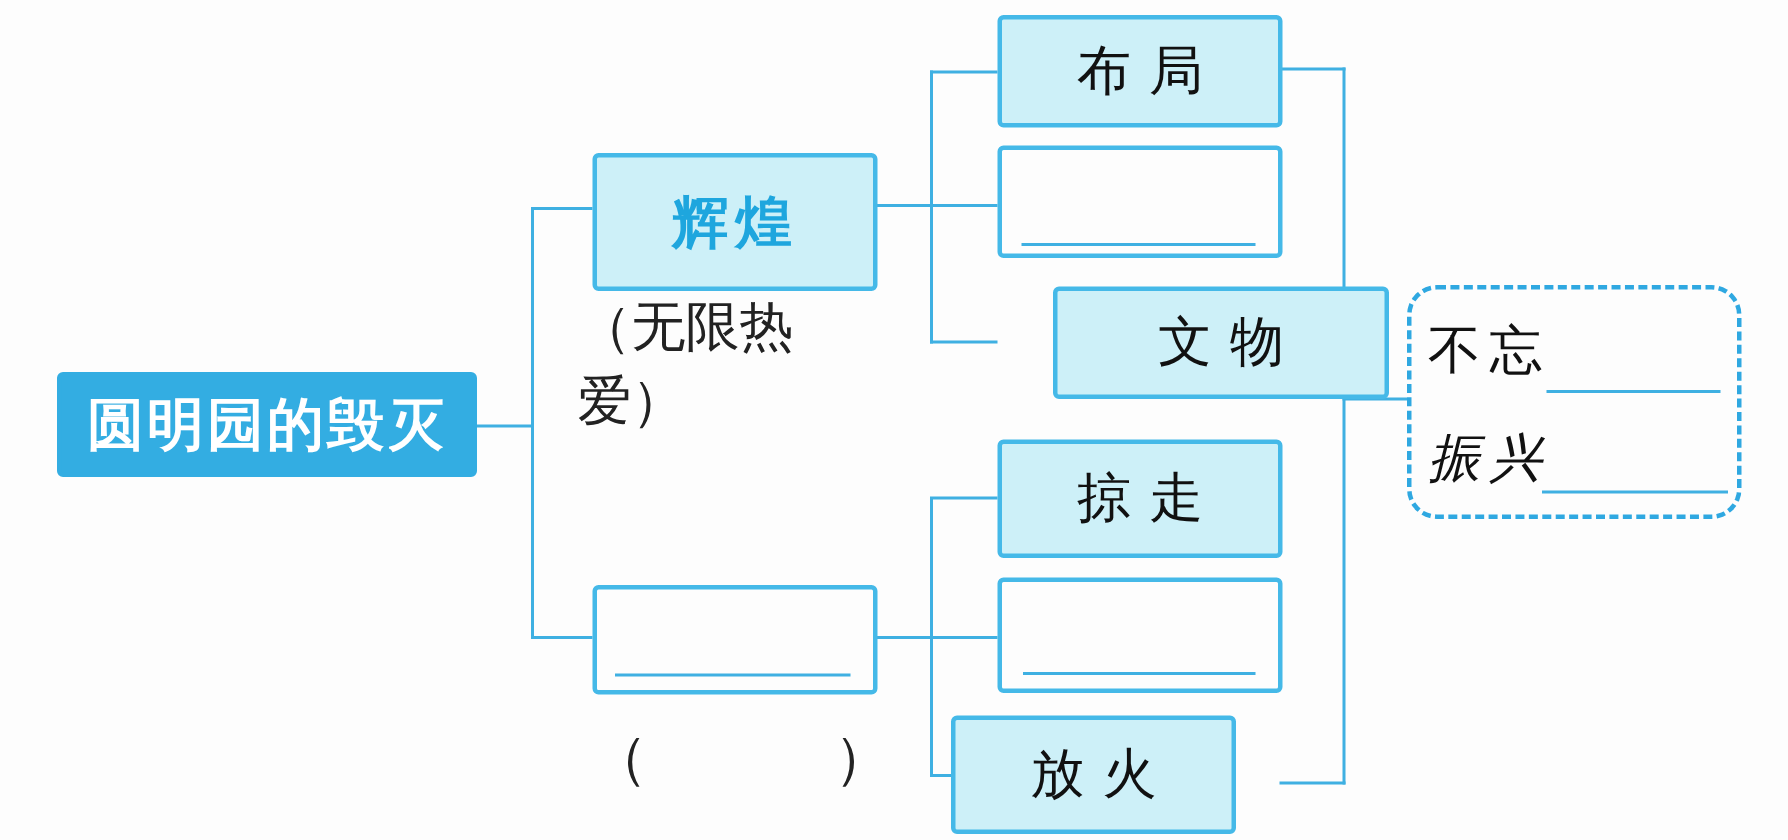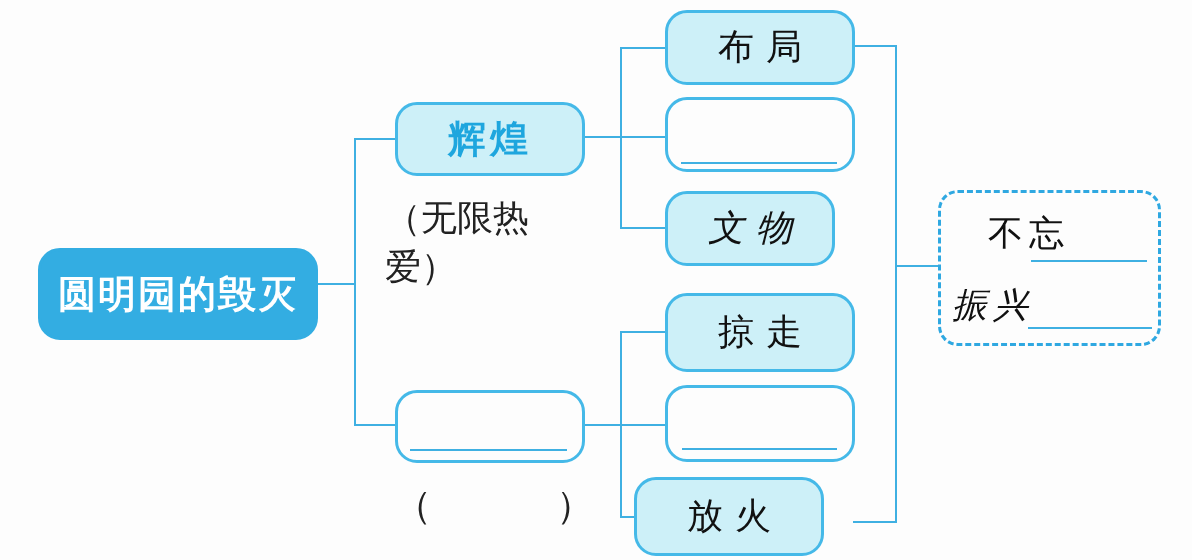--- a/index.html
+++ b/index.html
@@ -2,21 +2,21 @@
 <html><head>
 <meta charset="utf-8">
 <style>
   html,body{margin:0;padding:0;background:#ffffff;}
   #canvas{
     position:relative;width:1192px;height:560px;background:#fdfdfd;overflow:hidden;
     font-family:"Liberation Serif",serif;
   }
   .node{
     position:absolute;box-sizing:border-box;
-    border:3px solid #45b9e8;border-radius:22px;
+    border:3px solid #45b9e8;border-radius:4px;
     display:flex;align-items:center;justify-content:center;
     background:#fdfdfd;
   }
   .node.filled{background:#cdf0f8;}
   .node.root{
     background:#33ade2;border-color:#33ade2;
     color:#ffffff;font-family:"Liberation Sans",sans-serif;
     font-weight:bold;font-size:38px;letter-spacing:2px;
   }
   .node.branch-title{
@@ -57,53 +57,53 @@
   <div class="conn" style="left:583px;top:424px;width:82px;height:2px;"></div>
   <div class="conn" style="left:620px;top:332px;width:2px;height:186px;"></div>
   <div class="conn" style="left:620px;top:331px;width:45px;height:2px;"></div>
   <div class="conn" style="left:620px;top:516px;width:45px;height:2px;"></div>
 
   <div class="conn" style="left:853px;top:45px;width:44px;height:2px;"></div>
   <div class="conn" style="left:895px;top:45px;width:2px;height:478px;"></div>
   <div class="conn" style="left:853px;top:521px;width:44px;height:2px;"></div>
   <div class="conn" style="left:895px;top:265px;width:43px;height:2px;"></div>
 
-  <div class="node root" style="left:38px;top:248px;width:280px;height:92px;text-align:center;">
+  <div class="node root" style="left:38px;top:248px;width:280px;height:70px;text-align:center;">
     <span>圆明园的毁灭</span>
   </div>
 
-  <div class="node filled branch-title" style="left:395px;top:102px;width:190px;height:74px;justify-content:center;">
+  <div class="node filled branch-title" style="left:395px;top:102px;width:190px;height:92px;justify-content:center;">
     <span>辉煌</span>
   </div>
   <div class="annotation" style="left:385px;top:194px;width:210px;">（无限热爱）</div>
 
   <div class="node filled kai" style="left:665px;top:10px;width:190px;height:75px;">
     <span>布局</span>
   </div>
   <div class="node" style="left:665px;top:97px;width:190px;height:75px;"></div>
   <div class="blank-line" style="left:681px;top:162px;width:156px;"></div>
-  <div class="node filled kai" style="left:665px;top:191px;width:170px;height:75px;font-style:italic;">
+  <div class="node filled kai" style="left:702px;top:191px;width:224px;height:75px;">
     <span>文物</span>
   </div>
 
   <div class="node" style="left:395px;top:390px;width:190px;height:73px;"></div>
   <div class="blank-line" style="left:410px;top:449px;width:157px;"></div>
   <div class="paren-row" style="left:394px;top:480px;width:200px;">
     <span>（</span>
     <span>）</span>
   </div>
 
   <div class="node filled kai" style="left:665px;top:293px;width:190px;height:79px;justify-content:center;">
     <span>掠走</span>
   </div>
   <div class="node" style="left:665px;top:385px;width:190px;height:77px;"></div>
   <div class="blank-line" style="left:682px;top:448px;width:155px;"></div>
   <div class="node filled kai" style="left:634px;top:477px;width:190px;height:79px;">
     <span>放火</span>
   </div>
 
   <div class="dashed-box" style="left:938px;top:190px;width:223px;height:156px;"></div>
-  <div class="conclusion-text" style="left:952px;top:210px;margin-left:36px;">不忘</div>
+  <div class="conclusion-text" style="left:952px;top:210px;">不忘</div>
   <div class="blank-line" style="left:1031px;top:260px;width:116px;"></div>
   <div class="conclusion-text" style="left:952px;top:282px;font-style:italic;">振兴</div>
   <div class="blank-line" style="left:1028px;top:327px;width:124px;"></div>
 
 </div>
 
 </body></html>

